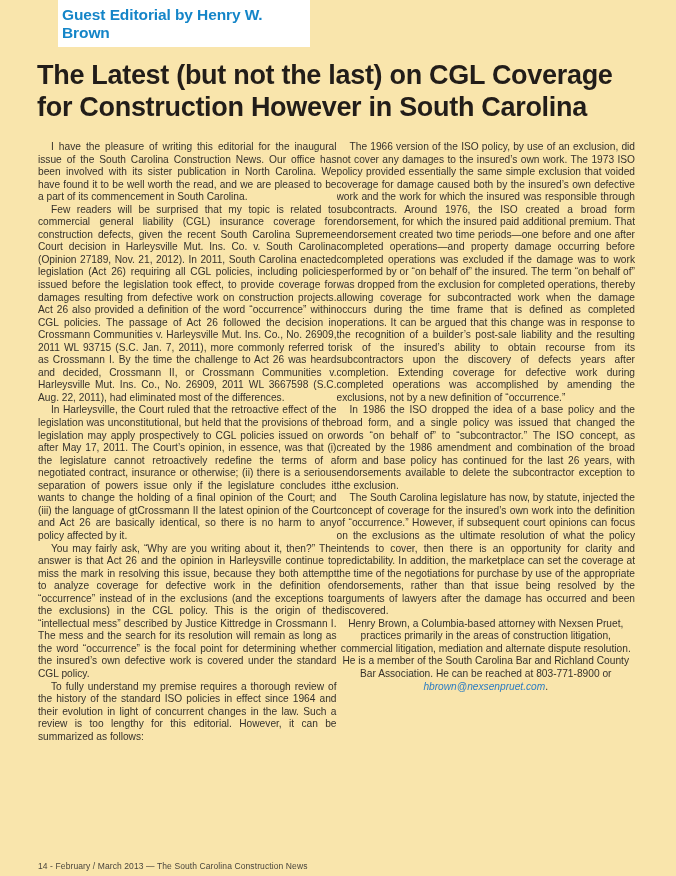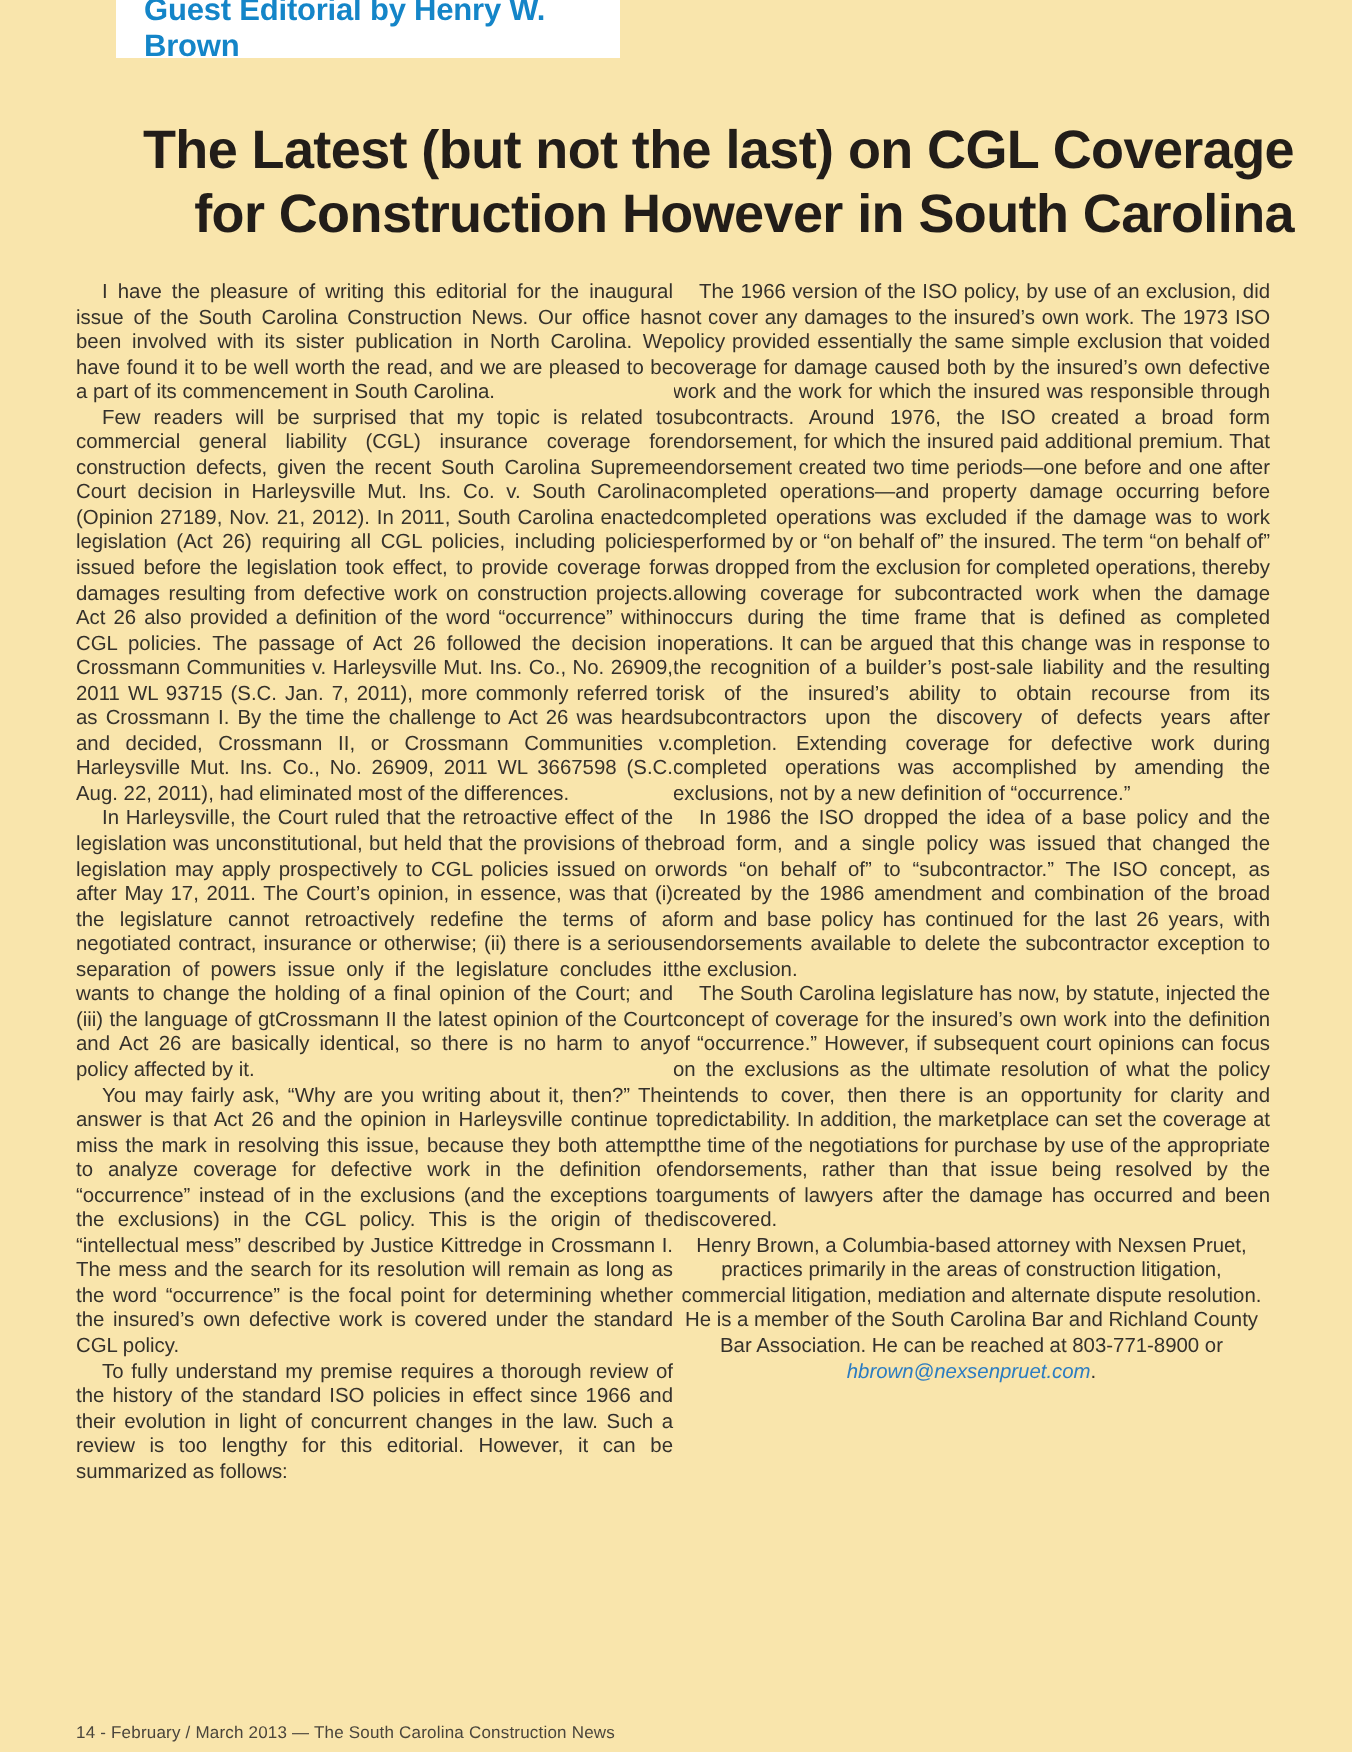--- a/index.html
+++ b/index.html
@@ -2,31 +2,31 @@
 <html><head>
 <meta charset="utf-8">
 <style>
   html,body { margin:0; padding:0; }
   .page {
     position:relative; width:676px; height:876px; overflow:hidden;
     background:#f9e5ac;
     font-family:"Liberation Sans", sans-serif;
   }
   .badge {
-    position:absolute; left:58px; top:0; width:252px; height:29px;
-    background:#ffffff; display:flex; align-items:center; padding-left:14px;
+    position:absolute; left:58px; top:0; width:252px; height:47px;
+    background:#ffffff; display:flex; align-items:center; padding-left:4px;
     box-sizing:border-box;
   }
   .badge-label {
     color:#1485c8; font-weight:bold; font-size:15.5px; letter-spacing:-0.1px;
   }
   .article-title {
     position:absolute; left:37px; top:60px; width:610px;
     color:#221d19; font-weight:bold; font-size:27px; line-height:31.5px;
-    letter-spacing:-0.3px; margin:0;text-align:right;
+    letter-spacing:-0.3px; margin:0;
   }
   .columns {
     position:absolute; left:38px; top:141px; width:597px; height:692px;
     display:flex; overflow:hidden;
   }
   .col { flex:1; overflow:hidden; }
   .para {
     margin:0; text-indent:13px;
     color:#35312b; font-size:10.2px; line-height:12.55px;
     text-align:justify;
@@ -49,21 +49,21 @@
   </div>
 
   <h1 class="article-title"><span>The Latest (but not the last) on CGL Coverage</span><br><span>for Construction However in South Carolina</span></h1>
 
   <div class="columns">
     <div class="col">
         <p class="para"><span>I have the pleasure of writing this editorial for the inaugural issue of the South Carolina Construction News.  Our office has been involved with its sister publication in North Carolina.  We have found it to be well worth the read, and we are pleased to be a part of its commencement in South Carolina.</span></p>
         <p class="para"><span>Few readers will be surprised that my topic is related to commercial general liability (CGL) insurance coverage for construction defects, given the recent South Carolina Supreme Court decision in </span><span class="italic">Harleysville Mut. Ins. Co. v. South Carolina</span><span> (Opinion 27189, Nov. 21, 2012).  In 2011, South Carolina enacted legislation (Act 26) requiring all CGL policies, including policies issued before the legislation took effect, to provide coverage for damages resulting from defective work on construction projects.  Act 26 also provided a definition of the word “occurrence” within CGL policies. The passage of Act 26 followed the decision in </span><span class="italic">Crossmann Communities v. Harleysville Mut. Ins. Co.</span><span>, No. 26909, 2011 WL 93715 (S.C. Jan. 7, 2011), more commonly referred to as </span><span class="italic">Crossmann I</span><span>.  By the time the challenge to Act 26 was heard and decided, </span><span class="italic">Crossmann II</span><span>, or </span><span class="italic">Crossmann Communities v. Harleysville Mut. Ins. Co.</span><span>, No. 26909, 2011 WL 3667598 (S.C. Aug. 22, 2011), had eliminated most of the differences.</span></p>
         <p class="para"><span>In </span><span class="italic">Harleysville</span><span>, the Court ruled that the retroactive effect of the legislation was unconstitutional, but held that the provisions of the legislation may apply prospectively to CGL policies issued on or after May 17, 2011.  The Court’s opinion, in essence, was that (i) the legislature cannot retroactively redefine the terms of a negotiated contract, insurance or otherwise; (ii) there is a serious separation of powers issue only if the legislature concludes it wants to change the holding of a final opinion of the Court; and (iii) the language of gt</span><span class="italic">Crossmann II</span><span> the latest opinion of the Court and Act 26 are basically identical, so there is no harm to any policy affected by it.</span></p>
         <p class="para"><span>You may fairly ask, “Why are you writing about it, then?” The answer is that Act 26 and the opinion in </span><span class="italic">Harleysville</span><span> continue to miss the mark in resolving this issue, because they both attempt to analyze coverage for defective work in the definition of “occurrence” instead of in the exclusions (and the exceptions to the exclusions) in the CGL policy. This is the origin of the “intellectual mess” described by Justice Kittredge in </span><span class="italic">Crossmann I</span><span>.  The mess and the search for its resolution will remain as long as the word “occurrence” is the focal point for determining whether the insured’s own defective work is covered under the standard CGL policy.</span></p>
-        <p class="para"><span>To fully understand my premise requires a thorough review of the history of the standard ISO policies in effect since 1966 and their evolution in light of concurrent changes in the law.  Such a review is too lengthy for this editorial.  However, it can be summarized as follows:</span></p>
+        <p class="para"><span>To fully understand my premise requires a thorough review of the history of the standard ISO policies in effect since 1964 and their evolution in light of concurrent changes in the law.  Such a review is too lengthy for this editorial.  However, it can be summarized as follows:</span></p>
       </div>
     <div class="col">
         <p class="para"><span>The 1966 version of the ISO policy, by use of an exclusion, did not cover any damages to the insured’s own work. The 1973 ISO policy provided essentially the same simple exclusion that voided coverage for damage caused both by the insured’s own defective work and the work for which the insured was responsible through subcontracts.  Around 1976, the ISO created a broad form endorsement, for which the insured paid additional premium. That endorsement created two time periods—one before and one after completed operations—and property damage occurring before completed operations was excluded if the damage was to work performed by or “on behalf of” the insured.  The term “on behalf of” was dropped from the exclusion for completed operations, thereby allowing coverage for subcontracted work when the damage occurs during the time frame that is defined as completed operations.  It can be argued that this change was in response to the recognition of a builder’s post-sale liability and the resulting risk of the insured’s ability to obtain recourse from its subcontractors upon the discovery of defects years after completion.  Extending coverage for defective work during completed operations was accomplished by amending the exclusions, not by a new definition of “occurrence.”</span></p>
         <p class="para"><span>In 1986 the ISO dropped the idea of a base policy and the broad form, and a single policy was issued that changed the words “on behalf of” to “subcontractor.”  The ISO concept, as created by the 1986 amendment and combination of the broad form and base policy has continued for the last 26 years, with endorsements available to delete the subcontractor exception to the exclusion.</span></p>
         <p class="para"><span>The South Carolina legislature has now, by statute, injected the concept of coverage for the insured’s own work into the definition of “occurrence.”  However, if subsequent court opinions can focus on the exclusions as the ultimate resolution of what the policy intends to cover, then there is an opportunity for clarity and predictability.  In addition, the marketplace can set the coverage at the time of the negotiations for purchase by use of the appropriate endorsements, rather than that issue being resolved by the arguments of lawyers after the damage has occurred and been discovered.</span></p>
         <p class="para center"><span class="italic">Henry Brown, a Columbia-based attorney with Nexsen Pruet, practices primarily in the areas of construction litigation, commercial litigation, mediation and alternate dispute resolution. He is a member of the South Carolina Bar and Richland County Bar Association. He can be reached at 803-771-8900 or </span><a href="#" class="email-link">hbrown@nexsenpruet.com</a><span class="italic">.</span></p>
       </div>
   </div>
 
   <div class="footer"><span>14 - February / March 2013 — </span><span class="italic">The South Carolina Construction News</span></div>

